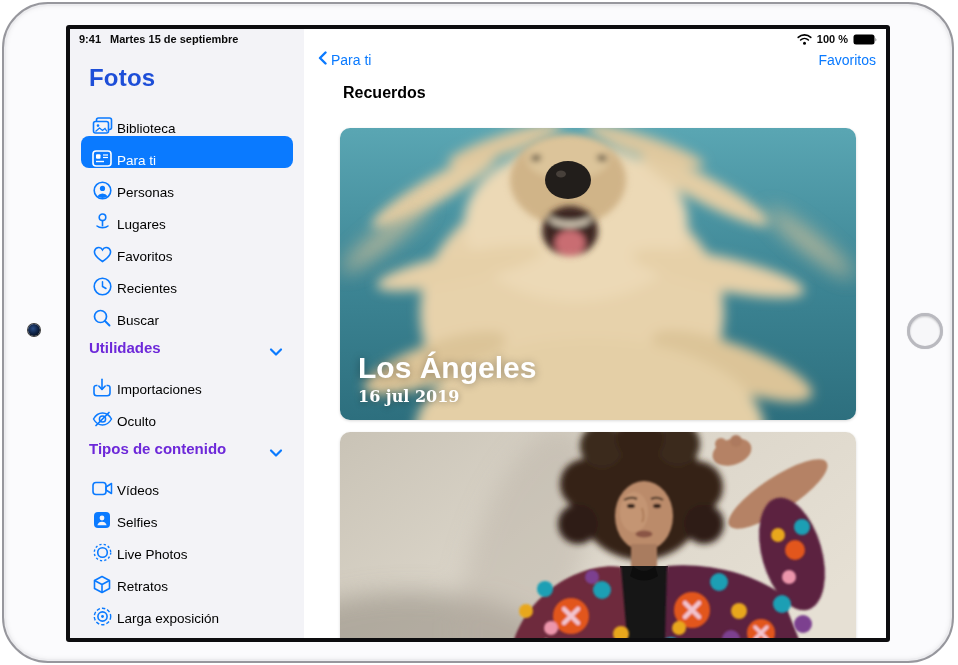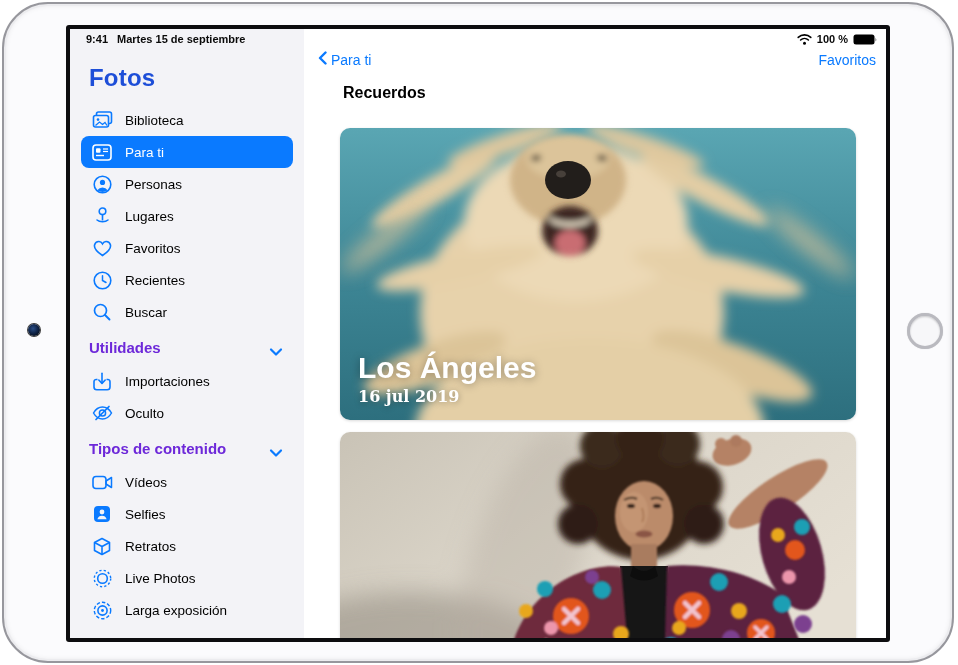--- a/index.html
+++ b/index.html
@@ -17,34 +17,34 @@
     background:#f7f7f9; border:3px solid #b9b9bf;
     box-shadow: inset 0 1px 2px rgba(0,0,0,.18), 0 0 1px rgba(0,0,0,.2); }
 
   
   .screen { position:absolute; left:66px; top:25px; width:824px; height:617px;
     background:#0d0d0f; padding:4px; border-radius:3px; }
   .screen-content { position:relative; width:816px; height:609px; background:#ffffff;
     display:flex; overflow:hidden; }
 
   
-  .status-bar { position:absolute; top:0; left:7px; right:0; height:17px; z-index:9;
+  .status-bar { position:absolute; top:0; left:0; right:0; height:17px; z-index:9;
     display:flex; justify-content:space-between; align-items:center; padding:3px 9px 0 9px;
     font-size:11px; font-weight:bold; color:#0a0a0a; pointer-events:none; }
   .status-left { display:flex; gap:9px; }
   .status-right { display:flex; align-items:center; gap:5px; }
   .status-right svg { display:block; }
 
   
   .sidebar { width:234px; min-width:234px; background:#f3f3f7; padding:21px 11px 0 11px; }
   .sidebar-top { display:flex; justify-content:space-between; align-items:center; height:26px; padding:0 4px 0 8px; }
   .link-blue { color:#0a7aff; font-size:14px; cursor:default; }
   .sidebar-title { font-size:24px; font-weight:bold; color:#1d4ed8; margin:14px 0 12px 8px; letter-spacing:.2px; }
 
-  .side-item { display:flex; align-items:center; gap:12px; height:32px; padding:0 10px;
+  .side-item { display:flex; align-items:flex-end; gap:4px; height:32px; padding:0 10px;
     border-radius:8px; font-size:13.5px; color:#000; }
   .side-item .ic { width:22px; height:20px; display:flex; align-items:center; justify-content:center; }
   .side-item.selected { background:#0a7aff; color:#fff; }
   .side-section { display:flex; justify-content:space-between; align-items:center; height:35px;
     padding:0 8px 0 8px; margin-top:2px; font-size:15px; font-weight:bold; color:#6d28d9; }
   .side-section .chev { width:14px; height:10px; margin-right:2px; }
 
   
   .main { flex:1; position:relative; background:#ffffff; }
   .main-nav { position:absolute; top:22px; left:14px; right:10px; display:flex;
@@ -234,36 +234,36 @@
                 <rect x="1" y="1" width="16" height="16" rx="4" fill="#0a7aff"></rect>
               <circle cx="9" cy="7" r="2.4" fill="#f3f3f7"></circle>
                 <path d="M4.4 14.2 a4.8 4.8 0 0 1 9.2 0 Z" fill="#f3f3f7"></path>
               </svg>
           </span>
           <span>Selfies</span>
         </div>
 
         <div class="side-item">
           <span class="ic">
+            <svg width="19" height="19" viewBox="0 0 19 19">
+                <circle cx="9.5" cy="9.5" r="8.2" fill="none" stroke="#0a7aff" stroke-width="1.4" stroke-dasharray="2.2 2.2"></circle>
+              <circle cx="9.5" cy="9.5" r="4.8" fill="none" stroke="#0a7aff" stroke-width="1.6"></circle>
+              </svg>
+          </span>
+          <span>Live Photos</span>
+        </div>
+
+        <div class="side-item">
+          <span class="ic">
             <svg width="18" height="19" viewBox="0 0 18 19">
                 <path d="M9 1.5 L16.5 5.5 V13.5 L9 17.5 L1.5 13.5 V5.5 Z" fill="none" stroke="#0a7aff" stroke-width="1.6" stroke-linejoin="round"></path>
               <path d="M1.5 5.5 L9 9.5 L16.5 5.5 M9 9.5 V17.5" fill="none" stroke="#0a7aff" stroke-width="1.6" stroke-linejoin="round"></path>
               </svg>
           </span>
           <span>Retratos</span>
-        </div>
-
-        <div class="side-item">
-          <span class="ic">
-            <svg width="19" height="19" viewBox="0 0 19 19">
-                <circle cx="9.5" cy="9.5" r="8.2" fill="none" stroke="#0a7aff" stroke-width="1.4" stroke-dasharray="2.2 2.2"></circle>
-              <circle cx="9.5" cy="9.5" r="4.8" fill="none" stroke="#0a7aff" stroke-width="1.6"></circle>
-              </svg>
-          </span>
-          <span>Live Photos</span>
         </div>
 
         <div class="side-item">
           <span class="ic">
             <svg width="19" height="19" viewBox="0 0 19 19">
                 <circle cx="9.5" cy="9.5" r="8.2" fill="none" stroke="#0a7aff" stroke-width="1.4" stroke-dasharray="3.4 2"></circle>
               <circle cx="9.5" cy="9.5" r="4.6" fill="none" stroke="#0a7aff" stroke-width="1.6"></circle>
               <circle cx="9.5" cy="9.5" r="1.4" fill="#0a7aff"></circle>
               </svg>
           </span>

